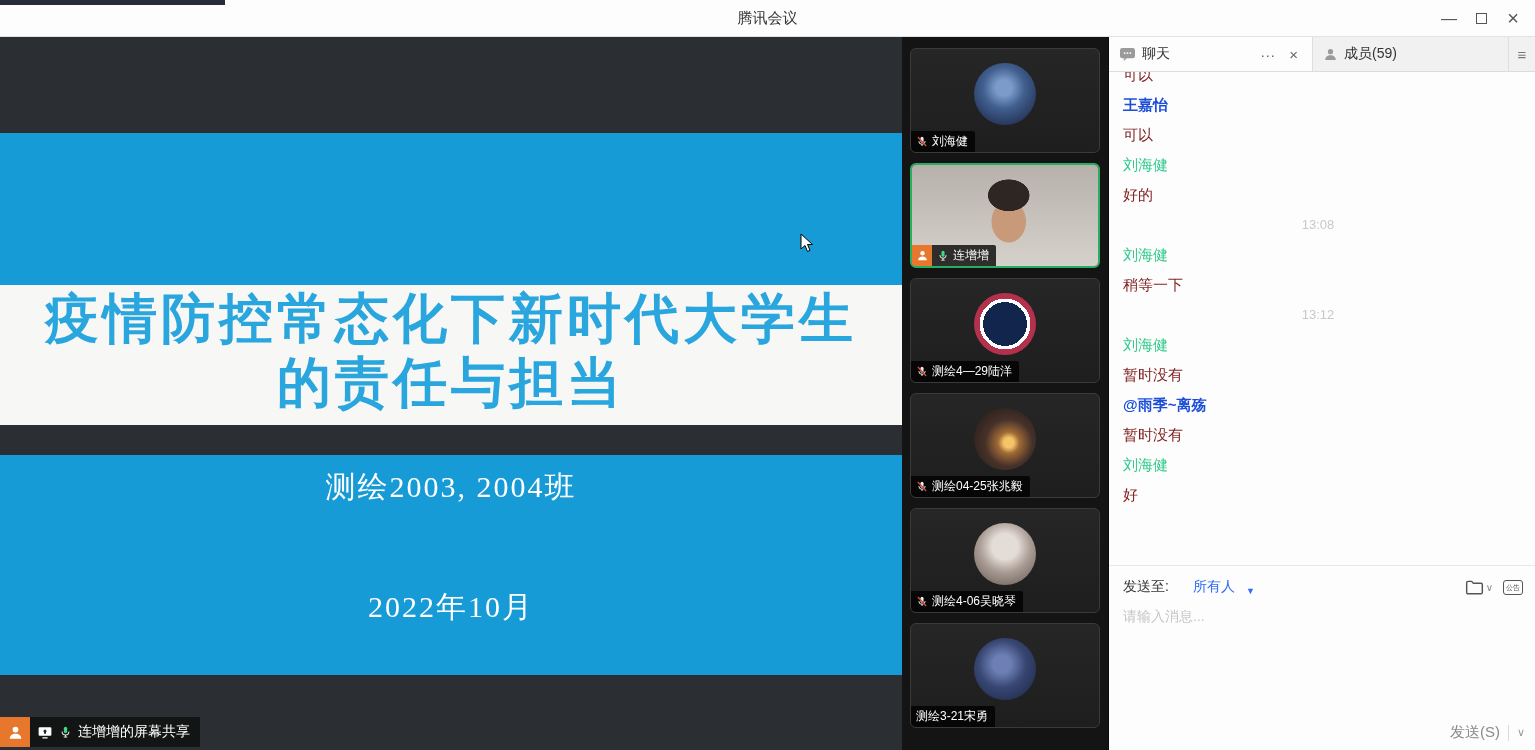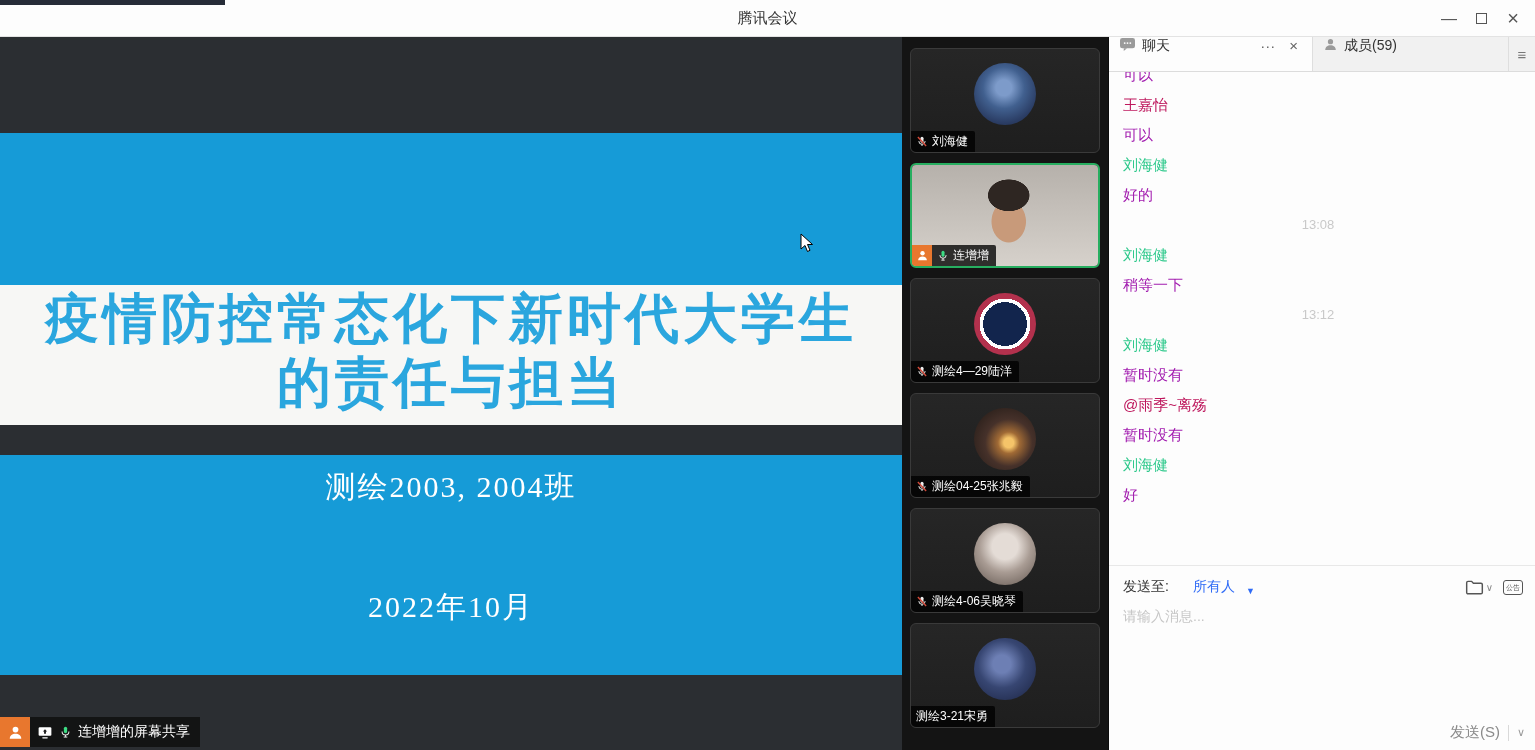--- a/index.html
+++ b/index.html
@@ -50,32 +50,32 @@
       radial-gradient(ellipse 34px 26px at 52% 30%, #2e2622 0 60%, rgba(46,38,34,0) 62%),
       radial-gradient(ellipse 28px 34px at 52% 56%, #c89a7a 0 60%, rgba(200,154,122,0) 63%),
       linear-gradient(180deg,#b6b1ab, #d6d1cb); }
   .tile-label-row { position:absolute; left:0; bottom:0; display:flex; align-items:stretch; z-index:2; }
   .tile-badge { width:20px; height:21px; background:#e8772e; display:flex; align-items:center; justify-content:center; }
   .tile-label { background:rgba(0,0,0,0.78); color:#fff; font-size:12px; display:flex; align-items:center; gap:4px; padding:2px 7px 2px 5px; border-radius:0 2px 0 0; white-space:nowrap; }
 
   
   .chat-panel { position:relative; width:427px; height:713px; background:#fdfdfd; border-left:1px solid #0c0c0c; display:flex; flex-direction:column; }
   .tab-bar { display:flex; height:35px; flex:0 0 auto; background:#f1f1f1; border-bottom:1px solid #dcdcdc; }
-  .tab { display:flex; font-size:14px; color:#333; }
+  .tab { display:flex; align-items:center; font-size:14px; color:#333; }
   .tab-chat { width:204px; background:#fdfdfd; border-right:1px solid #dedede; padding:0 10px; gap:6px; }
   .tab-chat .spacer { flex:1; }
   .tab-members { width:196px; background:#f1f1f1; border-right:1px solid #dedede; padding:0 10px; gap:6px; }
   .tab-menu { flex:1; display:flex; align-items:center; justify-content:center; color:#777; font-size:15px; }
   .tab-ctl { color:#666; font-size:15px; padding:0 4px; cursor:default; }
 
   .messages { flex:1; overflow:hidden; padding:0 0 0 14px; }
   .msg-list { margin-top:-12px; }
-  .msg { font-size:15px; color:#a21caf; line-height:30px; height:30px; white-space:nowrap; }
+  .msg { font-size:15px; color:#7f1d1d; line-height:30px; height:30px; white-space:nowrap; }
   .msg.name-green { color:#2fc98c; }
-  .msg.name-blue { color:#be185d; }
+  .msg.name-blue { color:#1d4ed8;font-weight:bold; }
   .msg.time { color:#c9c9c9; font-size:13px; text-align:center; padding-right:22px; }
 
   .composer { flex:0 0 185px; border-top:1px solid #e8e8e8; position:relative; }
   .send-to-row { display:flex; align-items:center; padding:12px 12px 0 14px; font-size:14px; }
   .send-to-label { color:#333; }
   .send-to-value { color:#2f6bf6; margin-left:24px; display:flex; align-items:flex-end; gap:11px; cursor:default; }
   .send-to-value .arr { font-size:9px; color:#2f6bf6; }
   .composer-icons { margin-left:auto; display:flex; align-items:center; gap:10px; color:#555; }
   .chev { font-size:10px; color:#888; }
   .announce-badge { border:1.4px solid #555; border-radius:3px; font-size:7px; color:#555; padding:3px 2px; line-height:1; letter-spacing:0; }

